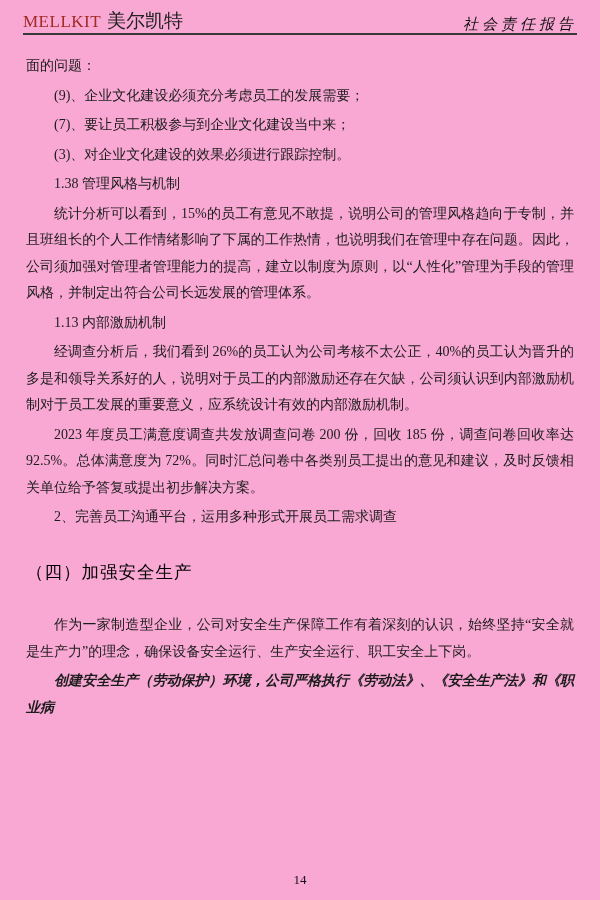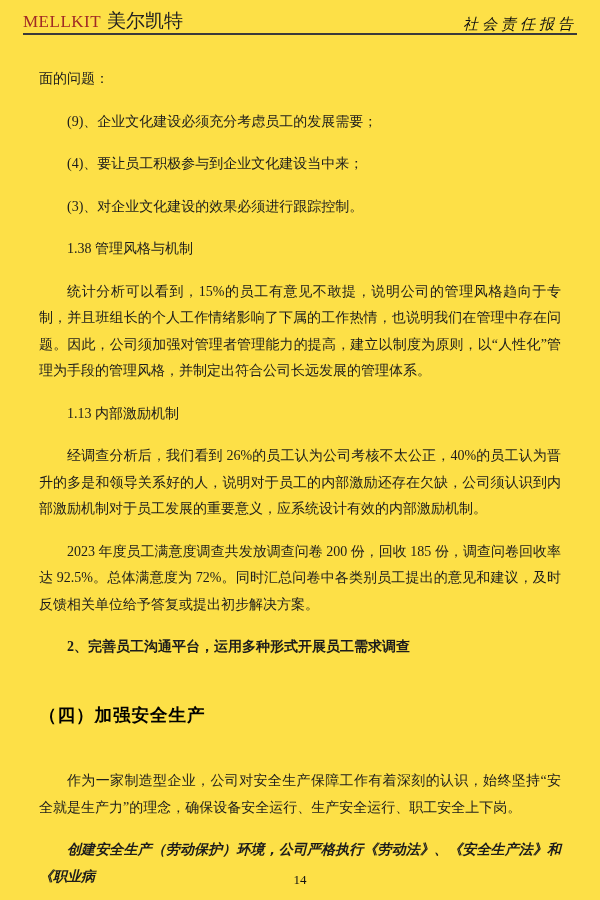--- a/index.html
+++ b/index.html
@@ -12,21 +12,21 @@
     height: 900px;
     overflow: hidden;
     font-family: "Liberation Serif", "DejaVu Serif", serif;
     color: #1c1c1c;
     position: relative;
   }
   .page {
     position: relative;
     width: 600px;
     height: 900px;
-    background: #fde047;
+    background: #f9a8d4;
   }
   
   .header {
     position: absolute;
     top: 8px;
     left: 23px;
     right: 23px;
     display: flex;
     justify-content: space-between;
     align-items: flex-end;
@@ -65,31 +65,31 @@
   .content {
     position: absolute;
     top: 50px;
     left: 23px;
     right: 23px;
     font-size: 14px;
     line-height: 26.5px;
     text-align: justify;
   }
   .content p {
-    margin: 16px;
+    margin: 3px;
   }
   .p-cont   { text-indent: 0; }        
   .p-body   { text-indent: 2em; }      
   .p-list   { text-indent: 2em; }      
   .p-sub    { text-indent: 2em; }      
-  .p-bold   { text-indent: 2em; font-weight: bold; }
+  .p-bold   { text-indent: 2em; font-weight: normal; }
   .p-kai    { text-indent: 2em; font-style: italic; font-weight: bold; } 
   .h2 {
     font-family: "Liberation Sans", "DejaVu Sans", sans-serif;
-    font-weight: bold;
+    font-weight: normal;
     font-size: 17.5px;
     text-indent: 0;
     margin: 0;
     padding-top: 25px;
     padding-bottom: 24px;
     text-align: left;
     letter-spacing: 1px;
     color: #000000;
   }
   
@@ -113,21 +113,21 @@
       <span class="logo-en">MELLKIT</span>
       <span class="logo-cn">美尔凯特</span>
     </div>
     <div class="doc-title">社会责任报告</div>
   </div>
   <div class="header-rule"></div>
 
   <div class="content">
     <p class="p-cont">面的问题：</p>
     <p class="p-list">(9)、企业文化建设必须充分考虑员工的发展需要；</p>
-    <p class="p-list">(4)、要让员工积极参与到企业文化建设当中来；</p>
+    <p class="p-list">(7)、要让员工积极参与到企业文化建设当中来；</p>
     <p class="p-list">(3)、对企业文化建设的效果必须进行跟踪控制。</p>
     <p class="p-sub">1.38 管理风格与机制</p>
     <p class="p-body">统计分析可以看到，15%的员工有意见不敢提，说明公司的管理风格趋向于专制，并且班组长的个人工作情绪影响了下属的工作热情，也说明我们在管理中存在问题。因此，公司须加强对管理者管理能力的提高，建立以制度为原则，以“人性化”管理为手段的管理风格，并制定出符合公司长远发展的管理体系。</p>
     <p class="p-sub">1.13 内部激励机制</p>
     <p class="p-body">经调查分析后，我们看到 26%的员工认为公司考核不太公正，40%的员工认为晋升的多是和领导关系好的人，说明对于员工的内部激励还存在欠缺，公司须认识到内部激励机制对于员工发展的重要意义，应系统设计有效的内部激励机制。</p>
     <p class="p-body">2023 年度员工满意度调查共发放调查问卷 200 份，回收 185 份，调查问卷回收率达 92.5%。总体满意度为 72%。同时汇总问卷中各类别员工提出的意见和建议，及时反馈相关单位给予答复或提出初步解决方案。</p>
     <p class="p-bold">2、完善员工沟通平台，运用多种形式开展员工需求调查</p>
     <p class="h2">（四）加强安全生产</p>
     <p class="p-body">作为一家制造型企业，公司对安全生产保障工作有着深刻的认识，始终坚持“安全就是生产力”的理念，确保设备安全运行、生产安全运行、职工安全上下岗。</p>
     <p class="p-kai">创建安全生产（劳动保护）环境，公司严格执行《劳动法》、《安全生产法》和《职业病</p>

